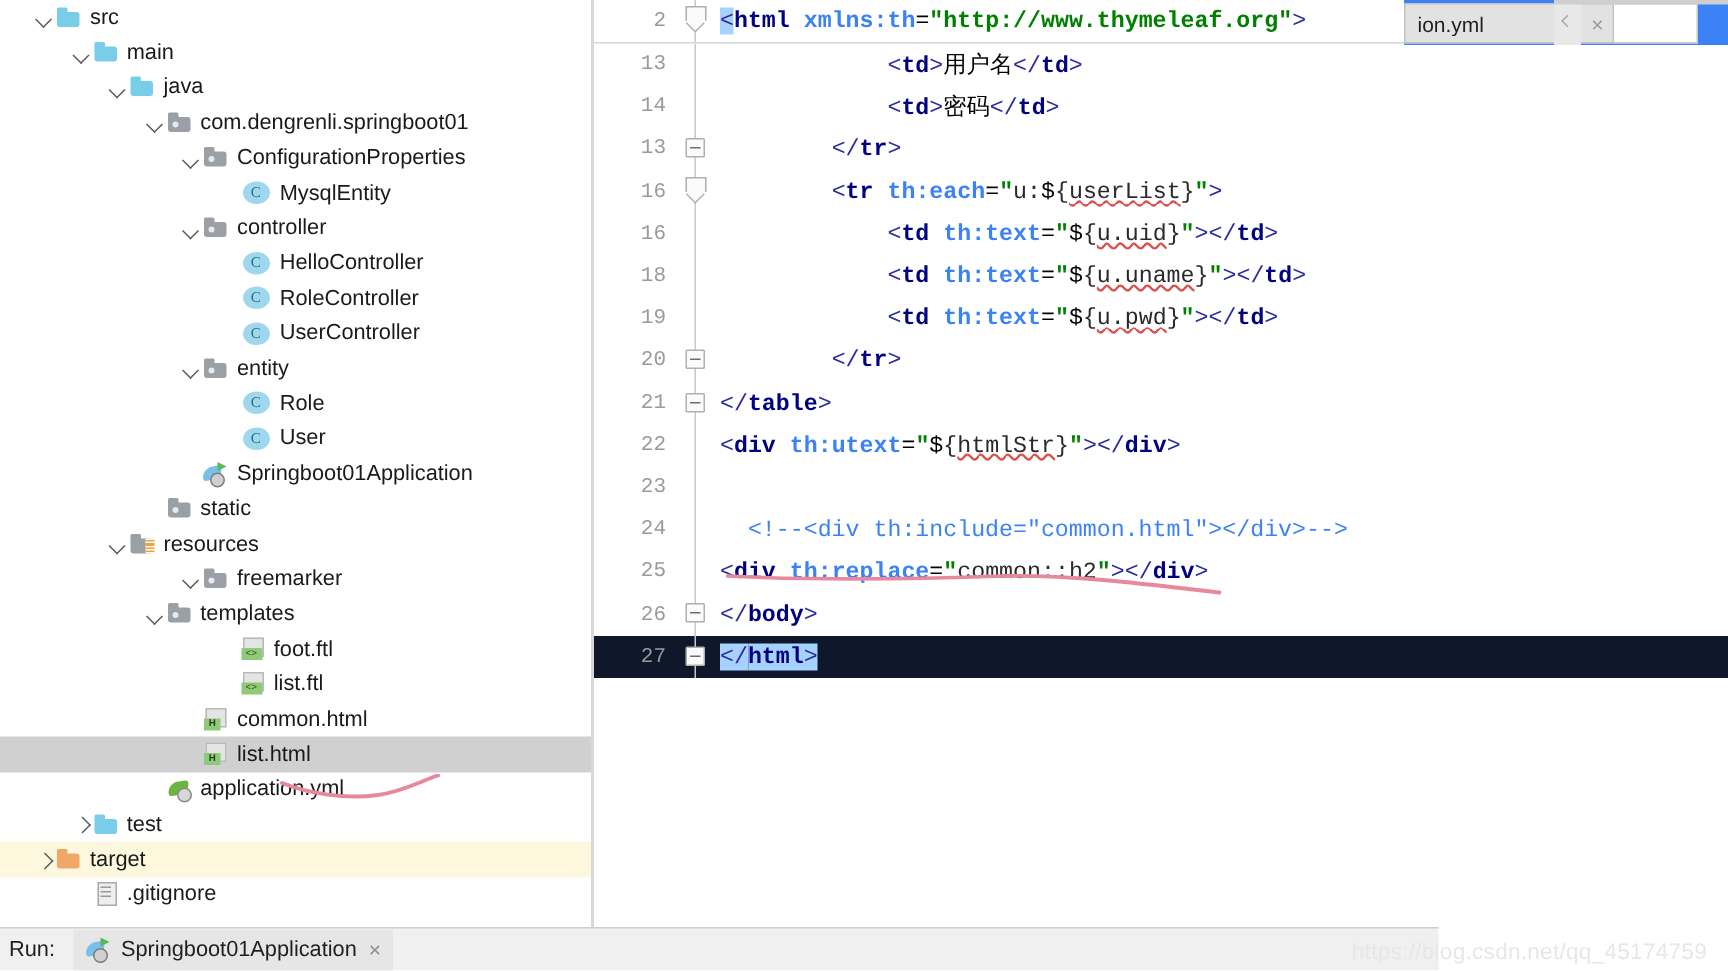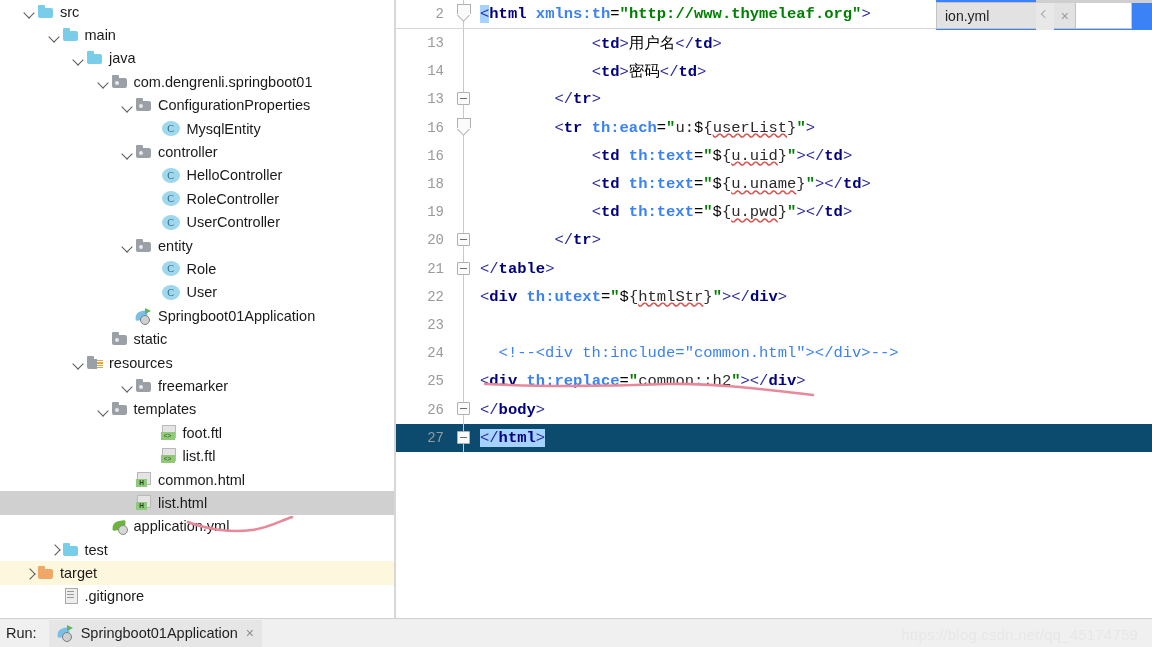--- a/index.html
+++ b/index.html
@@ -286,21 +286,21 @@
     left: 0; top: 29px;
     width: 756px; height: 589px;
     overflow: hidden;
   }
   .code-row {
     position: relative;
     height: 28.2px;
     display: flex;
     align-items: center;
   }
-  .code-row.cur { background: #0c4a6e; }
+  .code-row.cur { background: #0f172a; }
   .code-text {
     font-family: "Liberation Mono", monospace;
     font-size: 15.5px;
     white-space: pre;
     color: #000000;
     letter-spacing: 0px;
   }
 
   
   .tk-br   { color: #2b2b9e; }            
@@ -367,21 +367,21 @@
     position: absolute;
     left: 1036px; top: 0; width: 116px; height: 3px;
     background: #cfcfcf;
     z-index: 11;
   }
 
   
   #bottom-bar {
     position: absolute;
     left: 0; bottom: 0;
-    width: 1152px; height: 29px;
+    width: 959px; height: 29px;
     background: #f0f0f0;
     border-top: 1px solid #cfcfcf;
     display: flex; align-items: center;
   }
   #run-label {
     font-size: 14.5px; color: #1f1f1f;
     padding: 0 12px 0 6px;
     font-family: "Liberation Sans", sans-serif;
   }
   #run-tab {

